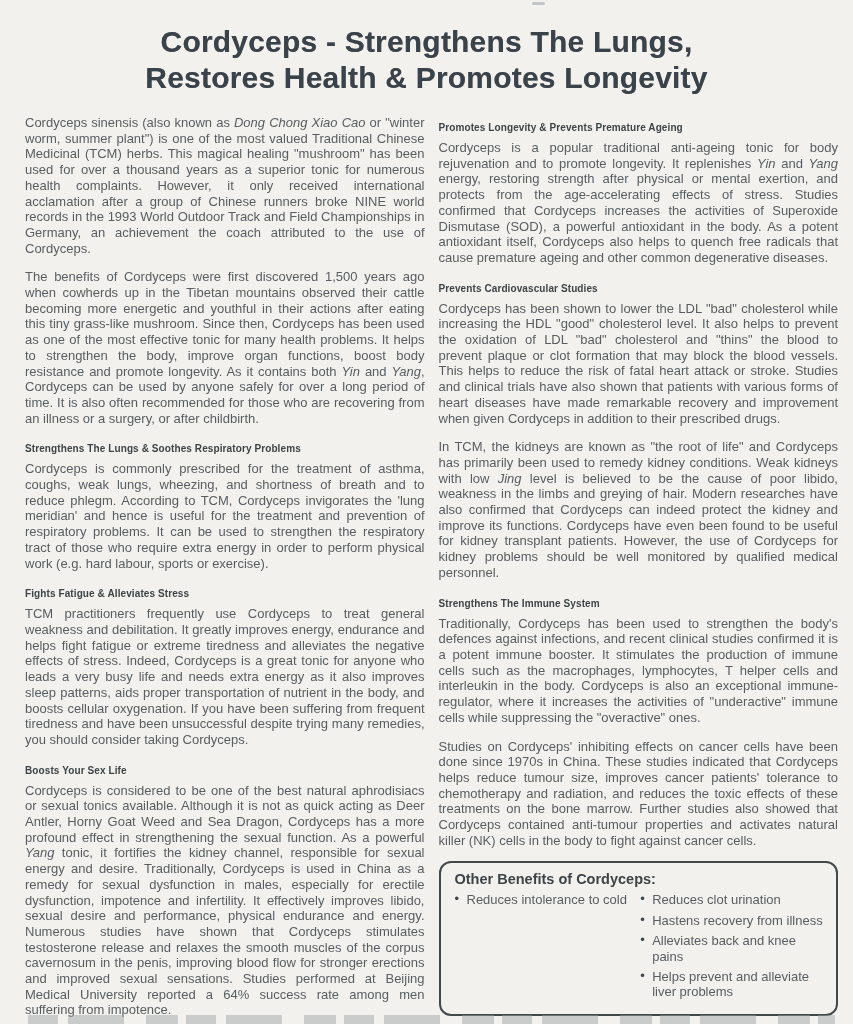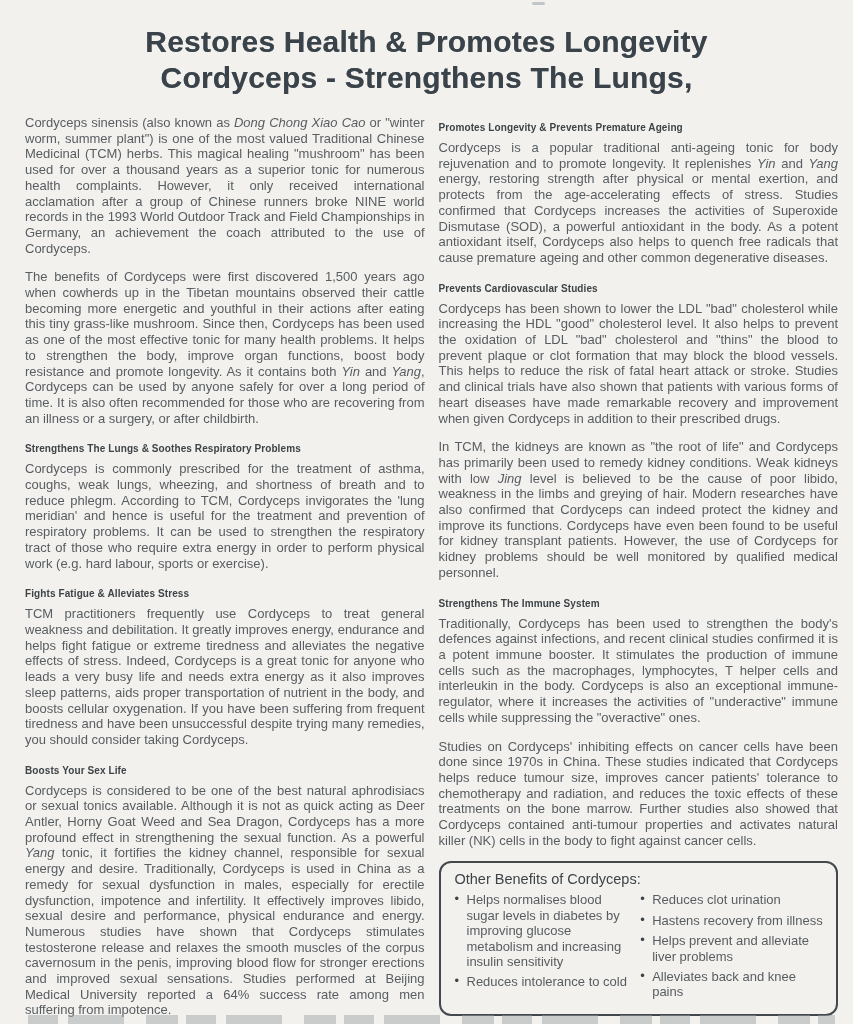--- a/index.html
+++ b/index.html
@@ -57,21 +57,21 @@
   .benefits-box{
     margin-top:1px;
     border:2px solid var(--box-border);
     border-radius:12px;
     padding:8px 12px 9px 14px;
     box-sizing:border-box;
     background:transparent;
   }
   .benefits-title{
     font-size:14.5px;
-    font-weight:400;
+    font-weight:700;
     color:var(--ink-heading);
     margin:0 0 5px 0;
   }
   .benefits-cols{display:flex;gap:12px;}
   .benefits-col{margin:0;padding:0;}
   .benefits-col.left{flex:0 0 47%;}
   .benefits-col.right{flex:1;}
   .benefits-col li{
     list-style:none;
     position:relative;
@@ -107,22 +107,22 @@
     filter:blur(.7px);
   }
 </style>
 </head>
 <body>
 
 <div class="page">
   <div class="scan-dot"></div>
 
   <div class="page-title">
+    <div>Cordyceps - Strengthens The Lungs,</div>
     <div>Restores Health &amp; Promotes Longevity</div>
-    <div>Cordyceps - Strengthens The Lungs,</div>
   </div>
 
   <div class="columns">
     <div class="col">
         <section>
           <p>Cordyceps sinensis (also known as <em>Dong Chong Xiao Cao</em> or "winter worm, summer plant") is one of the most valued Traditional Chinese Medicinal (TCM) herbs. This magical healing "mushroom" has been used for over a thousand years as a superior tonic for numerous health complaints. However, it only received international acclamation after a group of Chinese runners broke NINE world records in the 1993 World Outdoor Track and Field Championships in Germany, an achievement the coach attributed to the use of Cordyceps.</p>
         </section>
         <section>
           <p>The benefits of Cordyceps were first discovered 1,500 years ago when cowherds up in the Tibetan mountains observed their cattle becoming more energetic and youthful in their actions after eating this tiny grass-like mushroom. Since then, Cordyceps has been used as one of the most effective tonic for many health problems. It helps to strengthen the body, improve organ functions, boost body resistance and promote longevity. As it contains both <em>Yin</em> and <em>Yang</em>, Cordyceps can be used by anyone safely for over a long period of time. It is also often recommended for those who are recovering from an illness or a surgery, or after childbirth.</p>
         </section>
@@ -159,28 +159,27 @@
           </section>
           <section>
             <p>Studies on Cordyceps' inhibiting effects on cancer cells have been done since 1970s in China. These studies indicated that Cordyceps helps reduce tumour size, improves cancer patients' tolerance to chemotherapy and radiation, and reduces the toxic effects of these treatments on the bone marrow. Further studies also showed that Cordyceps contained anti-tumour properties and activates natural killer (NK) cells in the body to fight against cancer cells.</p>
           </section>
         </div>
 
       <div class="benefits-box">
         <div class="benefits-title">Other Benefits of Cordyceps:</div>
         <div class="benefits-cols">
           <ul class="benefits-col left">
-              <li>Helps normalises blood sugar levels in diabetes by improving glucose metabolism and increasing insulin sensitivity</li>
               <li>Reduces intolerance to cold</li>
             </ul>
           <ul class="benefits-col right">
               <li>Reduces clot urination</li>
               <li>Hastens recovery from illness</li>
+              <li>Alleviates back and knee pains</li>
               <li>Helps prevent and alleviate liver problems</li>
-              <li>Alleviates back and knee pains</li>
             </ul>
         </div>
       </div>
     </div>
   </div>
 
   <div class="cutoff-band"></div>
 </div>
 
 </body></html>

